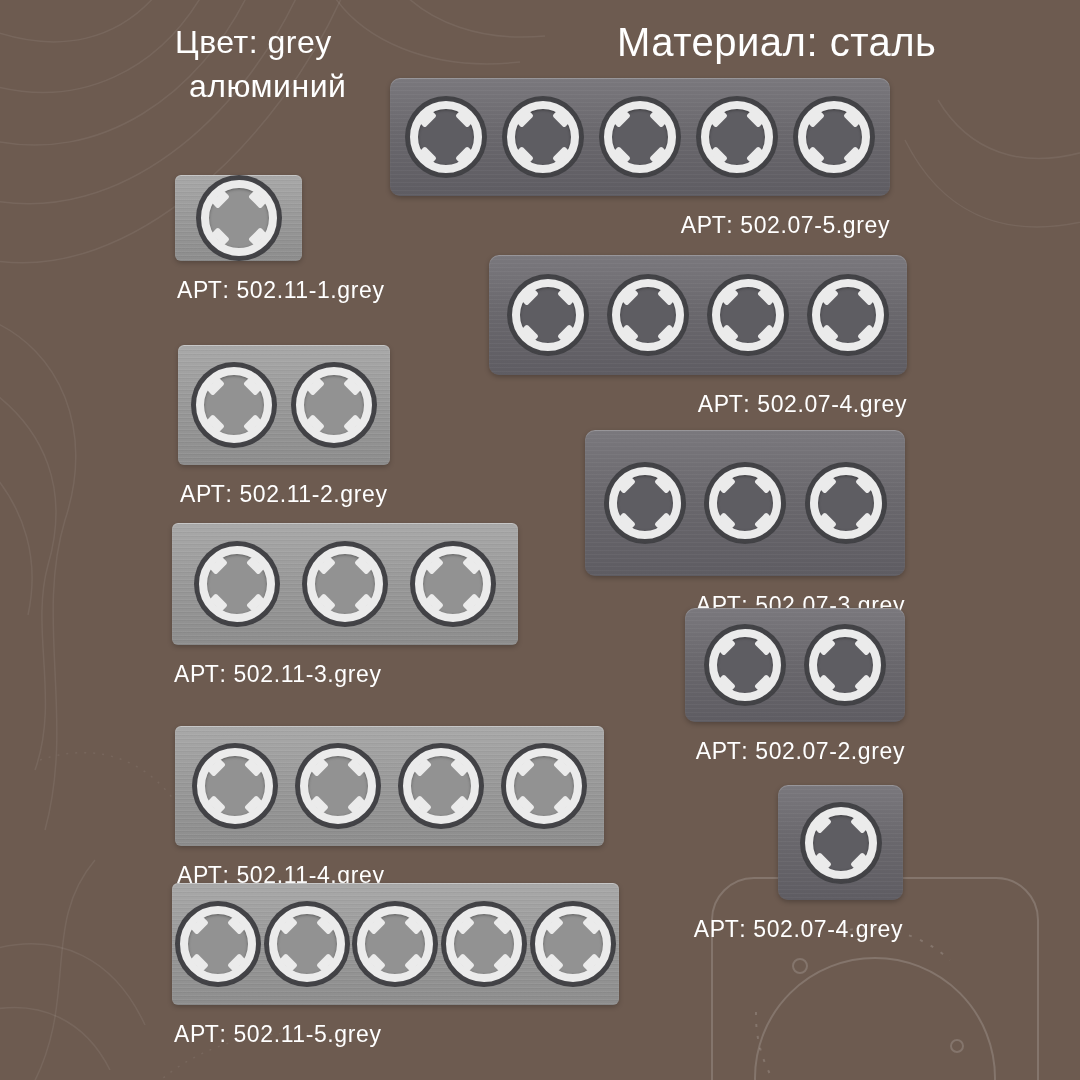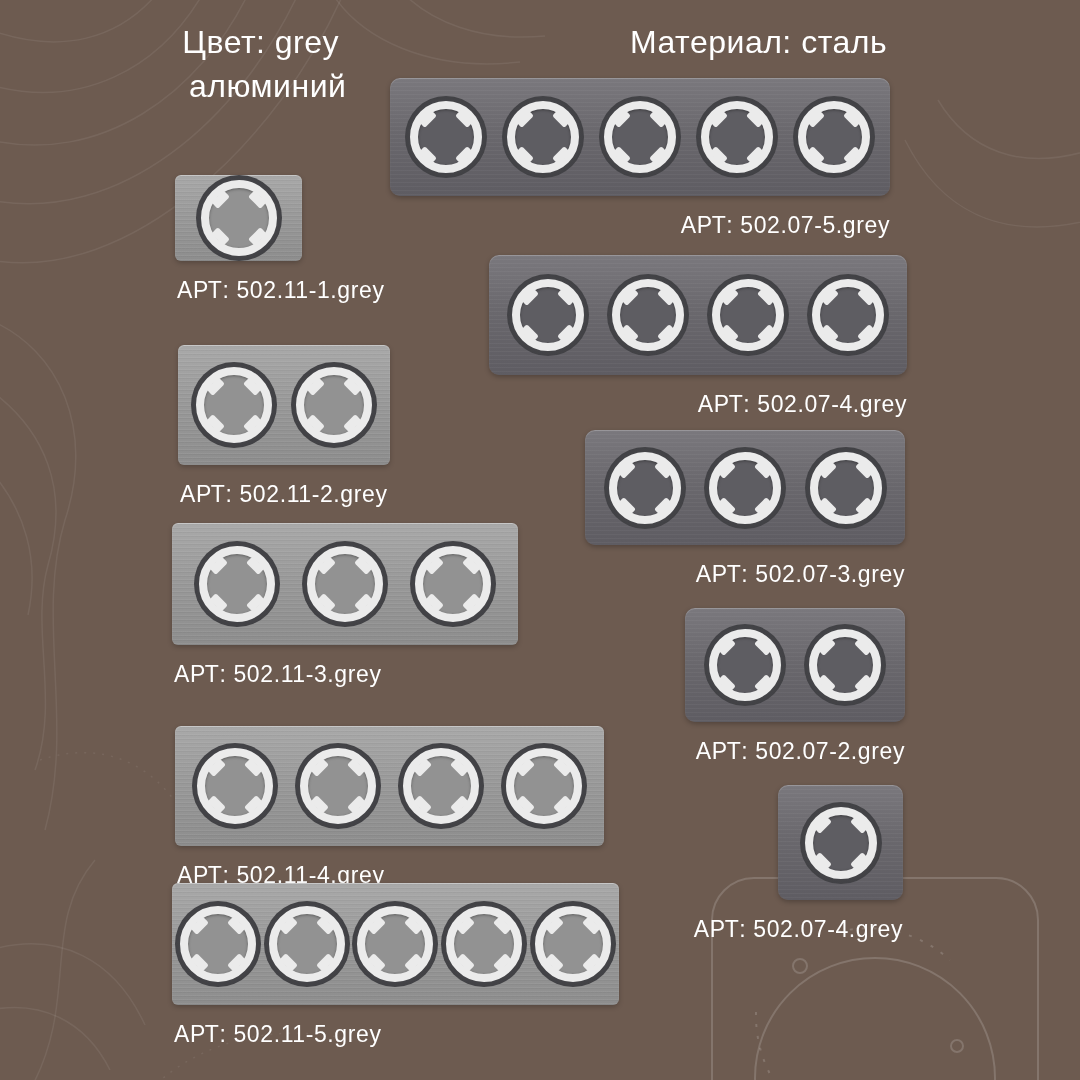--- a/index.html
+++ b/index.html
@@ -24,28 +24,28 @@
   
   .header-left {
     position: absolute;
     left: 175px;
     top: 20px;
     z-index: 2;
     font-size: 32px;
     line-height: 44px;
     letter-spacing: 0.5px;
   }
-  .header-left span { display: block; text-align: center; }
+  .header-left span { display: block; }
   .header-left .l3 { padding-left: 14px; }
   .header-right {
     position: absolute;
-    left: 630px;
+    left: 617px;
     top: 20px;
     z-index: 2;
-    font-size: 32px;
+    font-size: 40px;
     line-height: 44px;
     letter-spacing: 0.5px;
   }
   
   .product { position: absolute; z-index: 1; text-decoration: underline; }
   .plate {
     position: relative;
     width: 100%;
     height: 100%;
     display: flex;
@@ -108,21 +108,21 @@
   .t3 { transform: translate(-50%,-50%) rotate(225deg) translateY(-26px); }
   .t4 { transform: translate(-50%,-50%) rotate(315deg) translateY(-26px); }
   
   #p-l1 { left: 175px; top: 175px; width: 127px; height: 86px; }
   #p-l2 { left: 178px; top: 345px; width: 212px; height: 120px; }
   #p-l3 { left: 172px; top: 523px; width: 346px; height: 122px; }
   #p-l4 { left: 175px; top: 726px; width: 429px; height: 120px; }
   #p-l5 { left: 172px; top: 883px; width: 447px; height: 122px; }
   #p-r5 { left: 390px; top: 78px;  width: 500px; height: 118px; }
   #p-r4 { left: 479px; top: 255px; width: 418px; height: 120px; margin-left: 10px; }
-  #p-r3 { left: 585px; top: 430px; width: 320px; height: 115px; }
+  #p-r3 { left: 585px; top: 430px; width: 320px; height: 146px; }
   #p-r2 { left: 685px; top: 608px; width: 220px; height: 114px; }
   #p-r1 { left: 778px; top: 785px; width: 125px; height: 115px; }
 </style>
 </head>
 <body>
 
 <svg class="bg-decor" width="1080" height="1080" viewBox="0 0 1080 1080" xmlns="http://www.w3.org/2000/svg">
   <g fill="none" stroke="rgba(255,255,255,0.07)" stroke-width="1.5">
     <path d="M-10,30 C60,55 120,40 160,-10"></path>
     <path d="M-10,85 C80,110 160,70 205,-10"></path>

